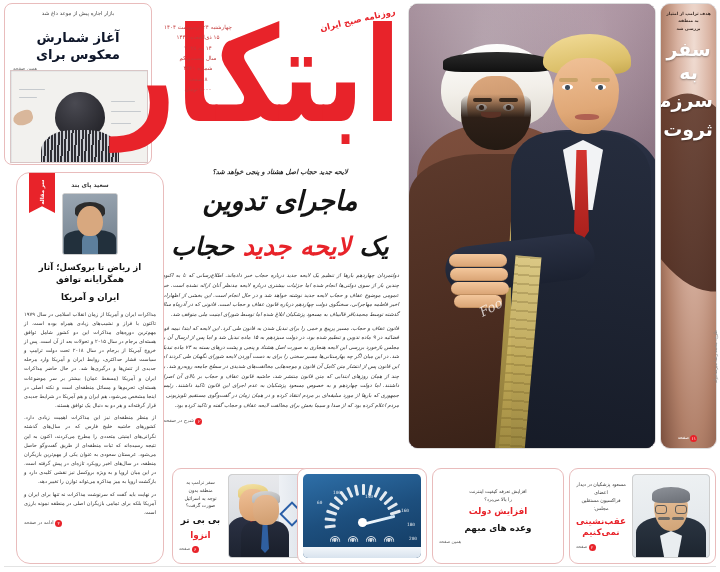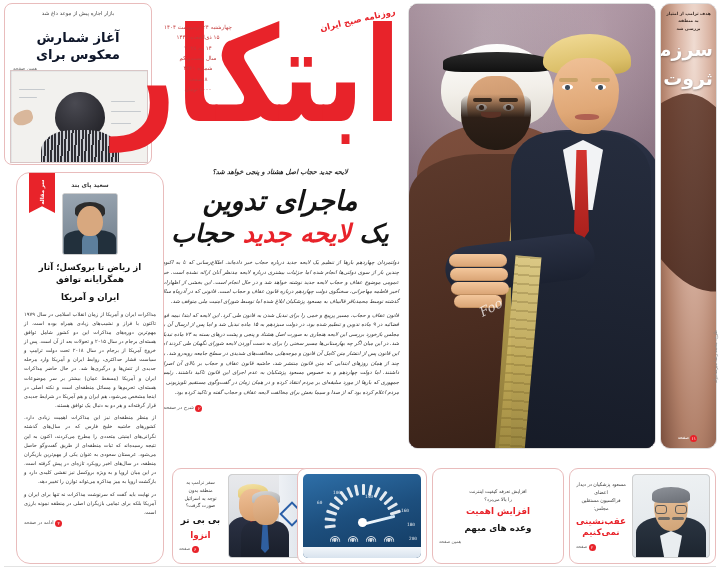--- a/index.html
+++ b/index.html
@@ -168,21 +168,21 @@
     text-align: center;
     line-height: 1.22;
     margin-top: 9px;
     letter-spacing: -1px;
   }
   .lead-h2 {
     font-size: 25px;
     font-weight: bold;
     text-align: center;
     line-height: 1.22;
-    margin-top: 1px;
+    margin-top: 14px;
     letter-spacing: -1px;
     color: #141414;
   }
   .lead-h2 .red { color: #e8232a; }
 
   .lead-body {
     margin-top: 9px;
     font-size: 5.3px;
     line-height: 1.82;
     color: #2e2e2e;
@@ -787,20 +787,21 @@
 
     <div class="c-sign">Foo</div>
   </div>
 
   <div class="frame wealth">
     <div class="wealth-inner"></div>
     <div class="wealth-swoop"></div>
     <div class="wealth-texts">
       <div class="w-kicker">هدف ترامپ از امتیاز بد منطقه</div>
       <div class="w-kicker">بررسی شد</div>
+      <div class="w-h">سفر به</div>
       <div class="w-h">سرزمین</div>
       <div class="w-h">ثروت</div>
     </div>
     <div class="w-page">
       <span class="dot">۱۱</span>
       <span>صفحه</span>
     </div>
   </div>
 
   <div class="vert-credit">طرح: محمد رضا میرشاه‌ولد</div>
@@ -882,21 +883,21 @@
           </div>
       </div>
       <div class="sp-base"></div>
     </div>
   </div>
 
   <div class="frame bcard b3">
     <div class="btexts">
       <div class="b-kicker">افزایش تعرفه کیفیت اینترنت</div>
       <div class="b-kicker">را بالا می‌برد؟</div>
-      <div class="b-h2">افزایش اهمیت</div>
+      <div class="b-h2">افزایش دولت</div>
       <div class="b-h1">وعده های مبهم</div>
       <div class="b-page">
         <span>همین صفحه</span>
       </div>
     </div>
   </div>
 
   <div class="frame bcard b4">
     <div class="bphoto">
       <div class="pz-bg"></div>

